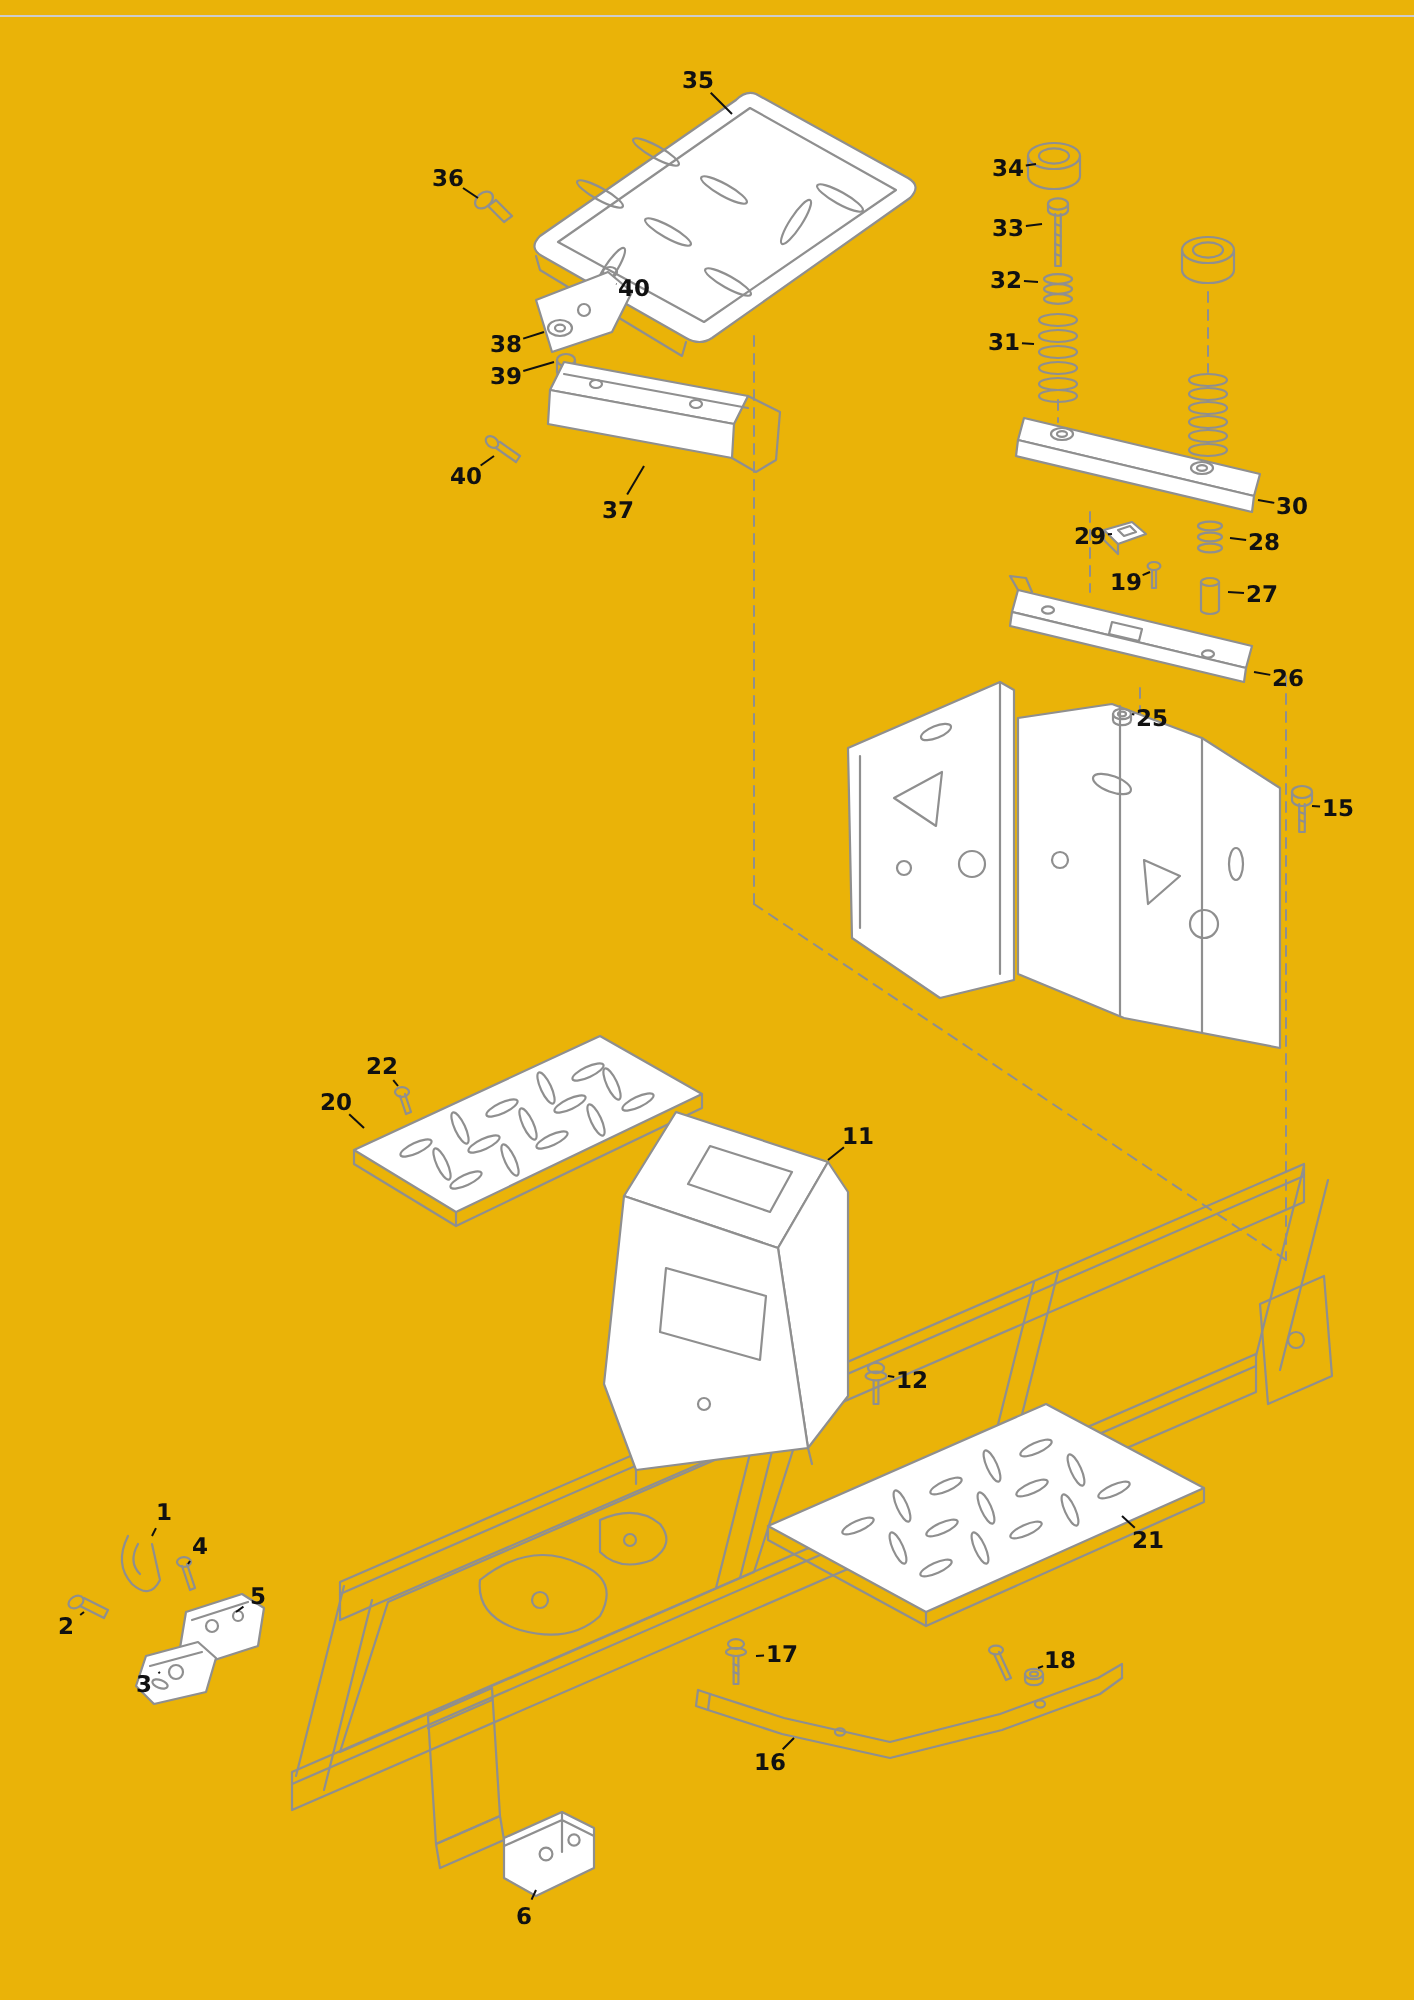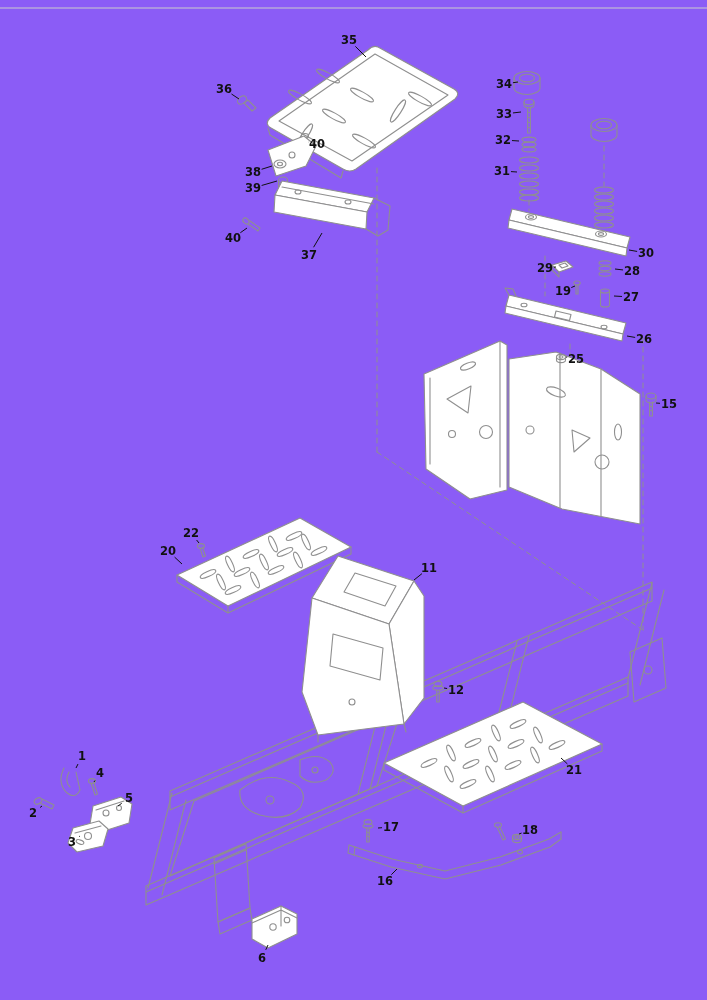--- a/index.html
+++ b/index.html
@@ -1,16 +1,16 @@
 <!DOCTYPE html>
 <html><head>
 <meta charset="utf-8">
 <style>
   html,body{margin:0;padding:0;background:#ffffff;}
-  .stage{position:relative;width:707px;height:1000px;background:#8b5cf6;overflow:hidden;
+  .stage{position:relative;width:707px;height:1000px;background:#eab308;overflow:hidden;
          font-family:"DejaVu Sans",sans-serif;}
   svg{display:block;}
   .art{stroke:var(--line-color,#8f8f8f);stroke-width:1.1;fill:none;
        stroke-linejoin:round;stroke-linecap:round;}
   .art .wfill{fill:#ffffff;}
   .art .dash{stroke-dasharray:5 4;stroke-width:1;}
   .callouts text{font:bold 11.5px "DejaVu Sans",sans-serif;
                  fill:var(--callout-color,#111111);}
   .callouts line{stroke:var(--callout-color,#111111);stroke-width:1;}
 </style>

